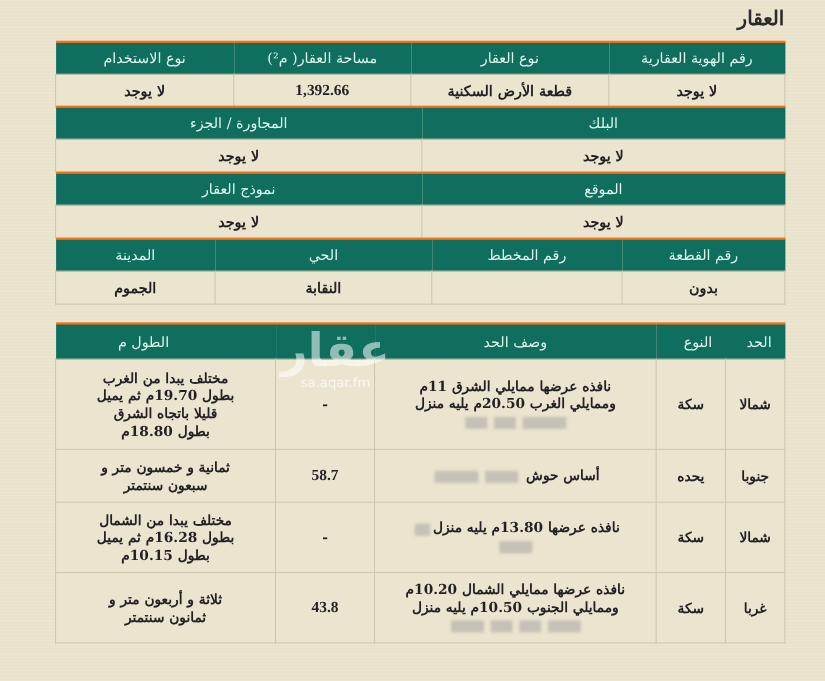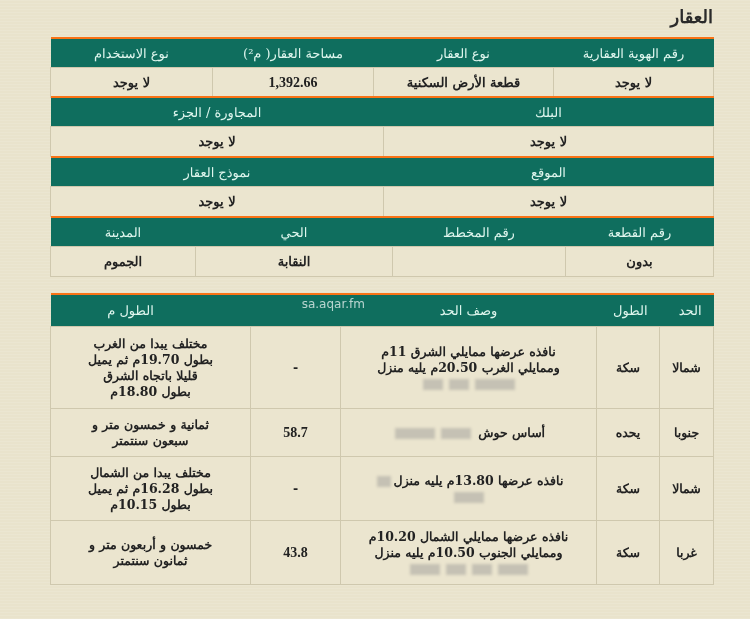--- a/index.html
+++ b/index.html
@@ -37,21 +37,21 @@
     .tb .val td { font-size:12.5px; line-height:16px; font-weight:bold; }
     .blur {
       display:inline-block; height:11px; background:#b9b6ab; opacity:0.75;
       filter:blur(1.5px); margin:2px 3px; vertical-align:middle;
     }
     .watermark {
       position:absolute; left:245px; top:297px; width:120px; direction:ltr;
       color:rgba(255,255,255,0.55); pointer-events:none; text-align:center;
     }
     .watermark .ar { font-family:"DejaVu Sans", sans-serif; font-size:42px; line-height:44px; font-weight:bold; direction:rtl; }
-    .watermark .en { font-family:"DejaVu Sans", sans-serif; font-size:12px; color:rgba(255,255,255,0.7);text-align:right; }
+    .watermark .en { font-family:"DejaVu Sans", sans-serif; font-size:12px; color:rgba(255,255,255,0.7); }
   </style>
 </head>
 <body>
 
 <div class="title">العقار</div>
 
 <table class="grid t1">
   <colgroup>
       <col style="width:160px">
       <col style="width:180px">
@@ -135,21 +135,21 @@
   <colgroup>
       <col style="width:54px">
       <col style="width:63px">
       <col style="width:256px">
       <col style="width:90px">
       <col style="width:200px">
     </colgroup>
   <tbody>
       <tr class="hdr">
     <td>الحد</td>
-    <td>الطول</td>
+    <td>النوع</td>
     <td style="text-align:center;padding-right:0">وصف الحد</td>
     <td></td>
     <td style="text-align:center;padding-right:40px">الطول م</td>
   </tr>
 
   <tr class="val" style="height:82px">
     <td>شمالا</td>
     <td>سكة</td>
     <td>
       <div>نافذه عرضها ممايلي الشرق 11م</div>
@@ -197,22 +197,23 @@
   <tr class="val" style="height:64px">
     <td>غربا</td>
     <td>سكة</td>
     <td>
       <div>نافذه عرضها ممايلي الشمال 10.20م</div>
       <div>وممايلي الجنوب 10.50م يليه منزل</div>
       <div><span class="blur" style="width:30px"></span><span class="blur" style="width:20px"></span><span class="blur" style="width:20px"></span><span class="blur" style="width:30px"></span></div>
     </td>
     <td><span class="num">43.8</span></td>
     <td>
-      <div>خمسون و أربعون متر و</div>
+      <div>ثلاثة و أربعون متر و</div>
       <div>ثمانون سنتمتر</div>
     </td>
   </tr>
 </tbody>
   </table>
 
 <div class="watermark">
+  <div class="ar">عقار</div>
   <div class="en">sa.aqar.fm</div>
 </div>
 
 </body></html>

